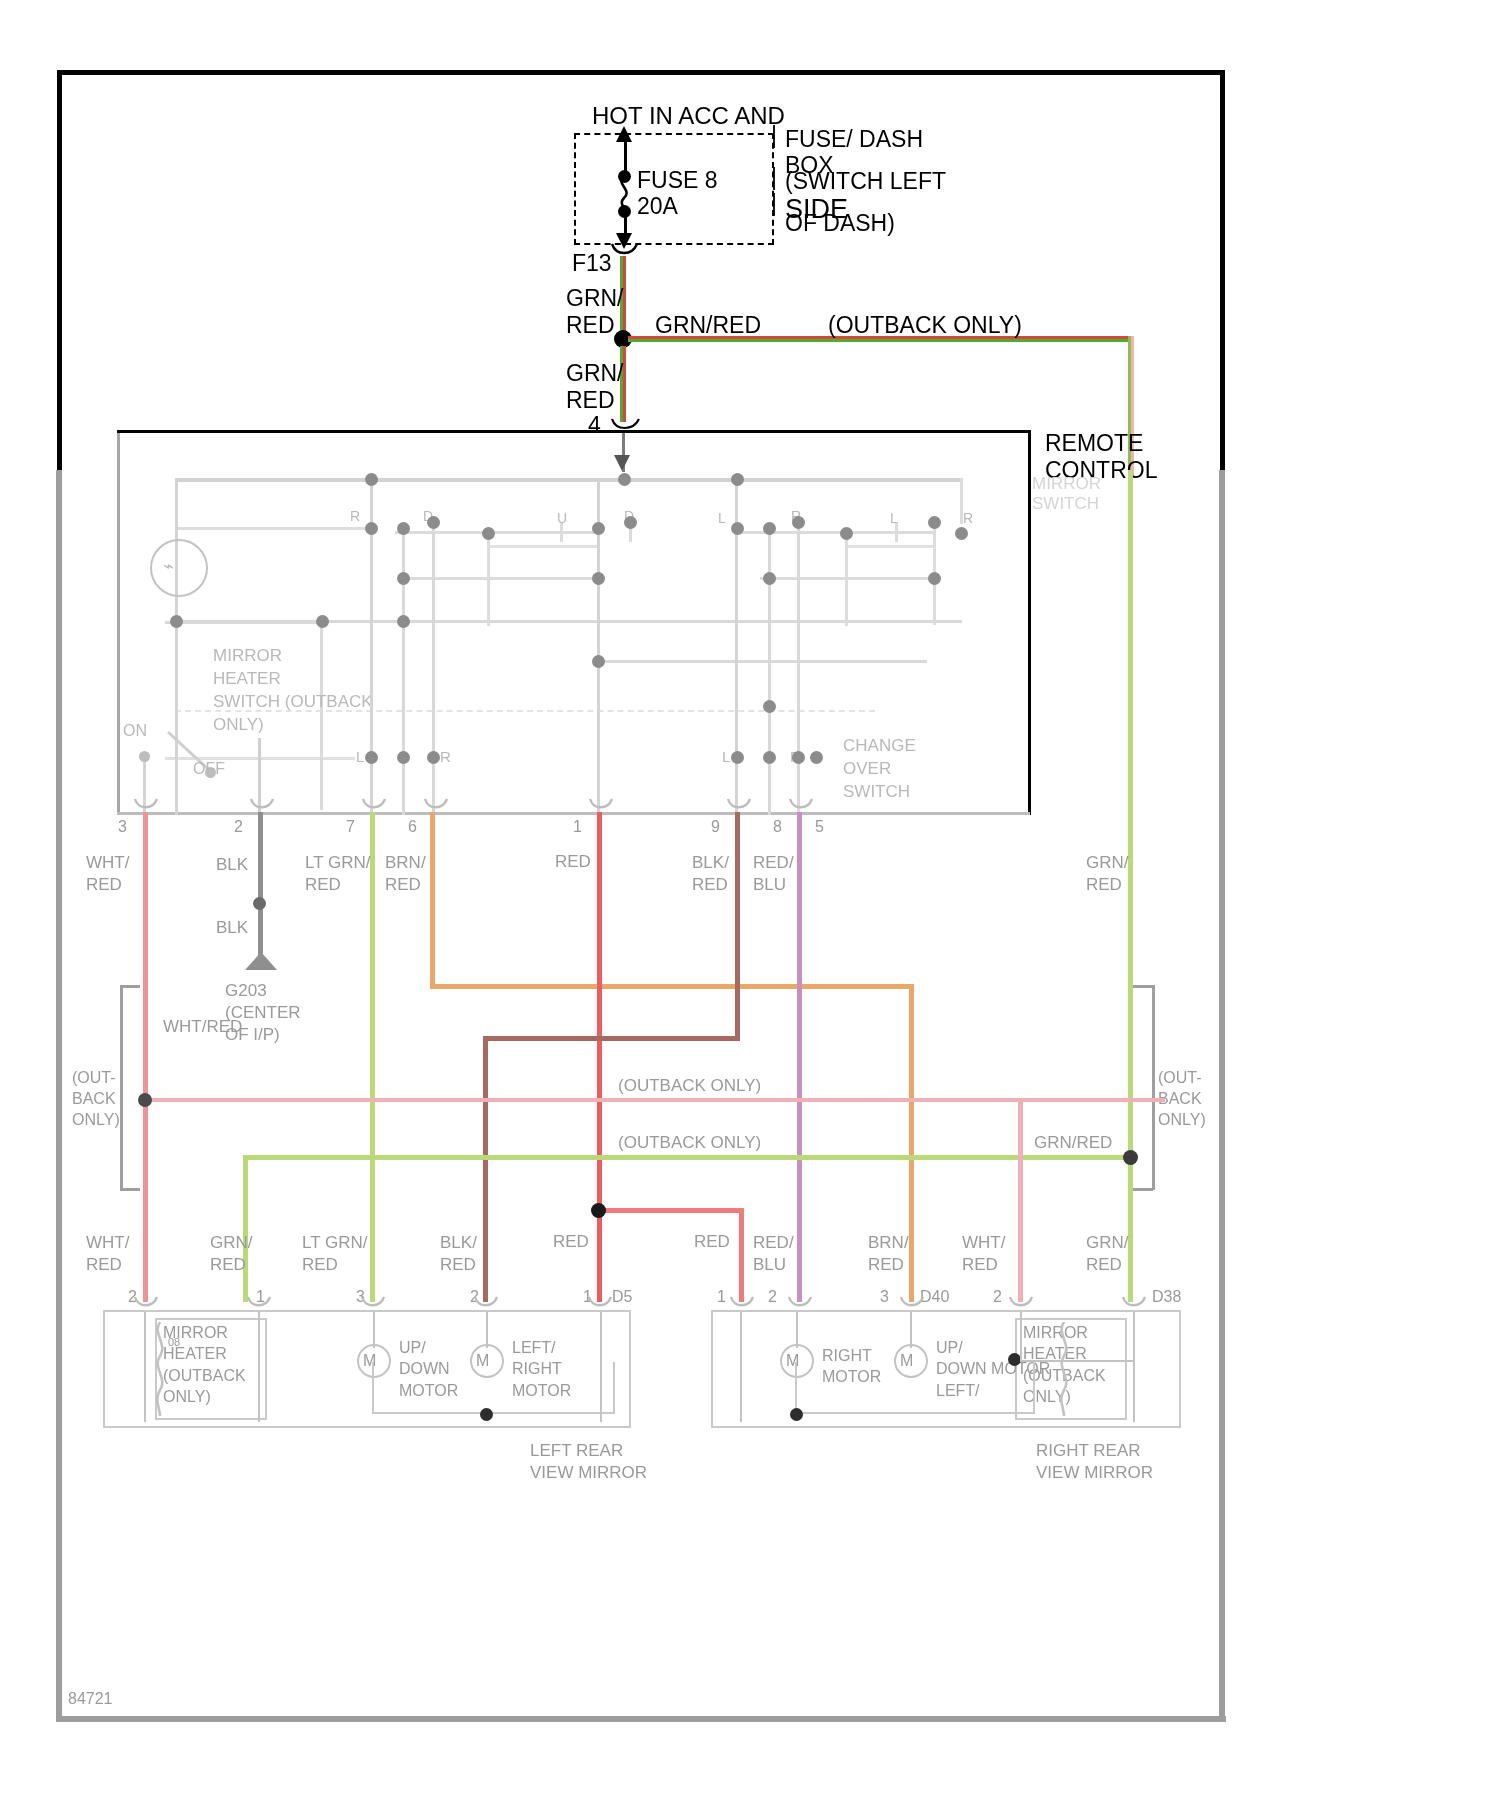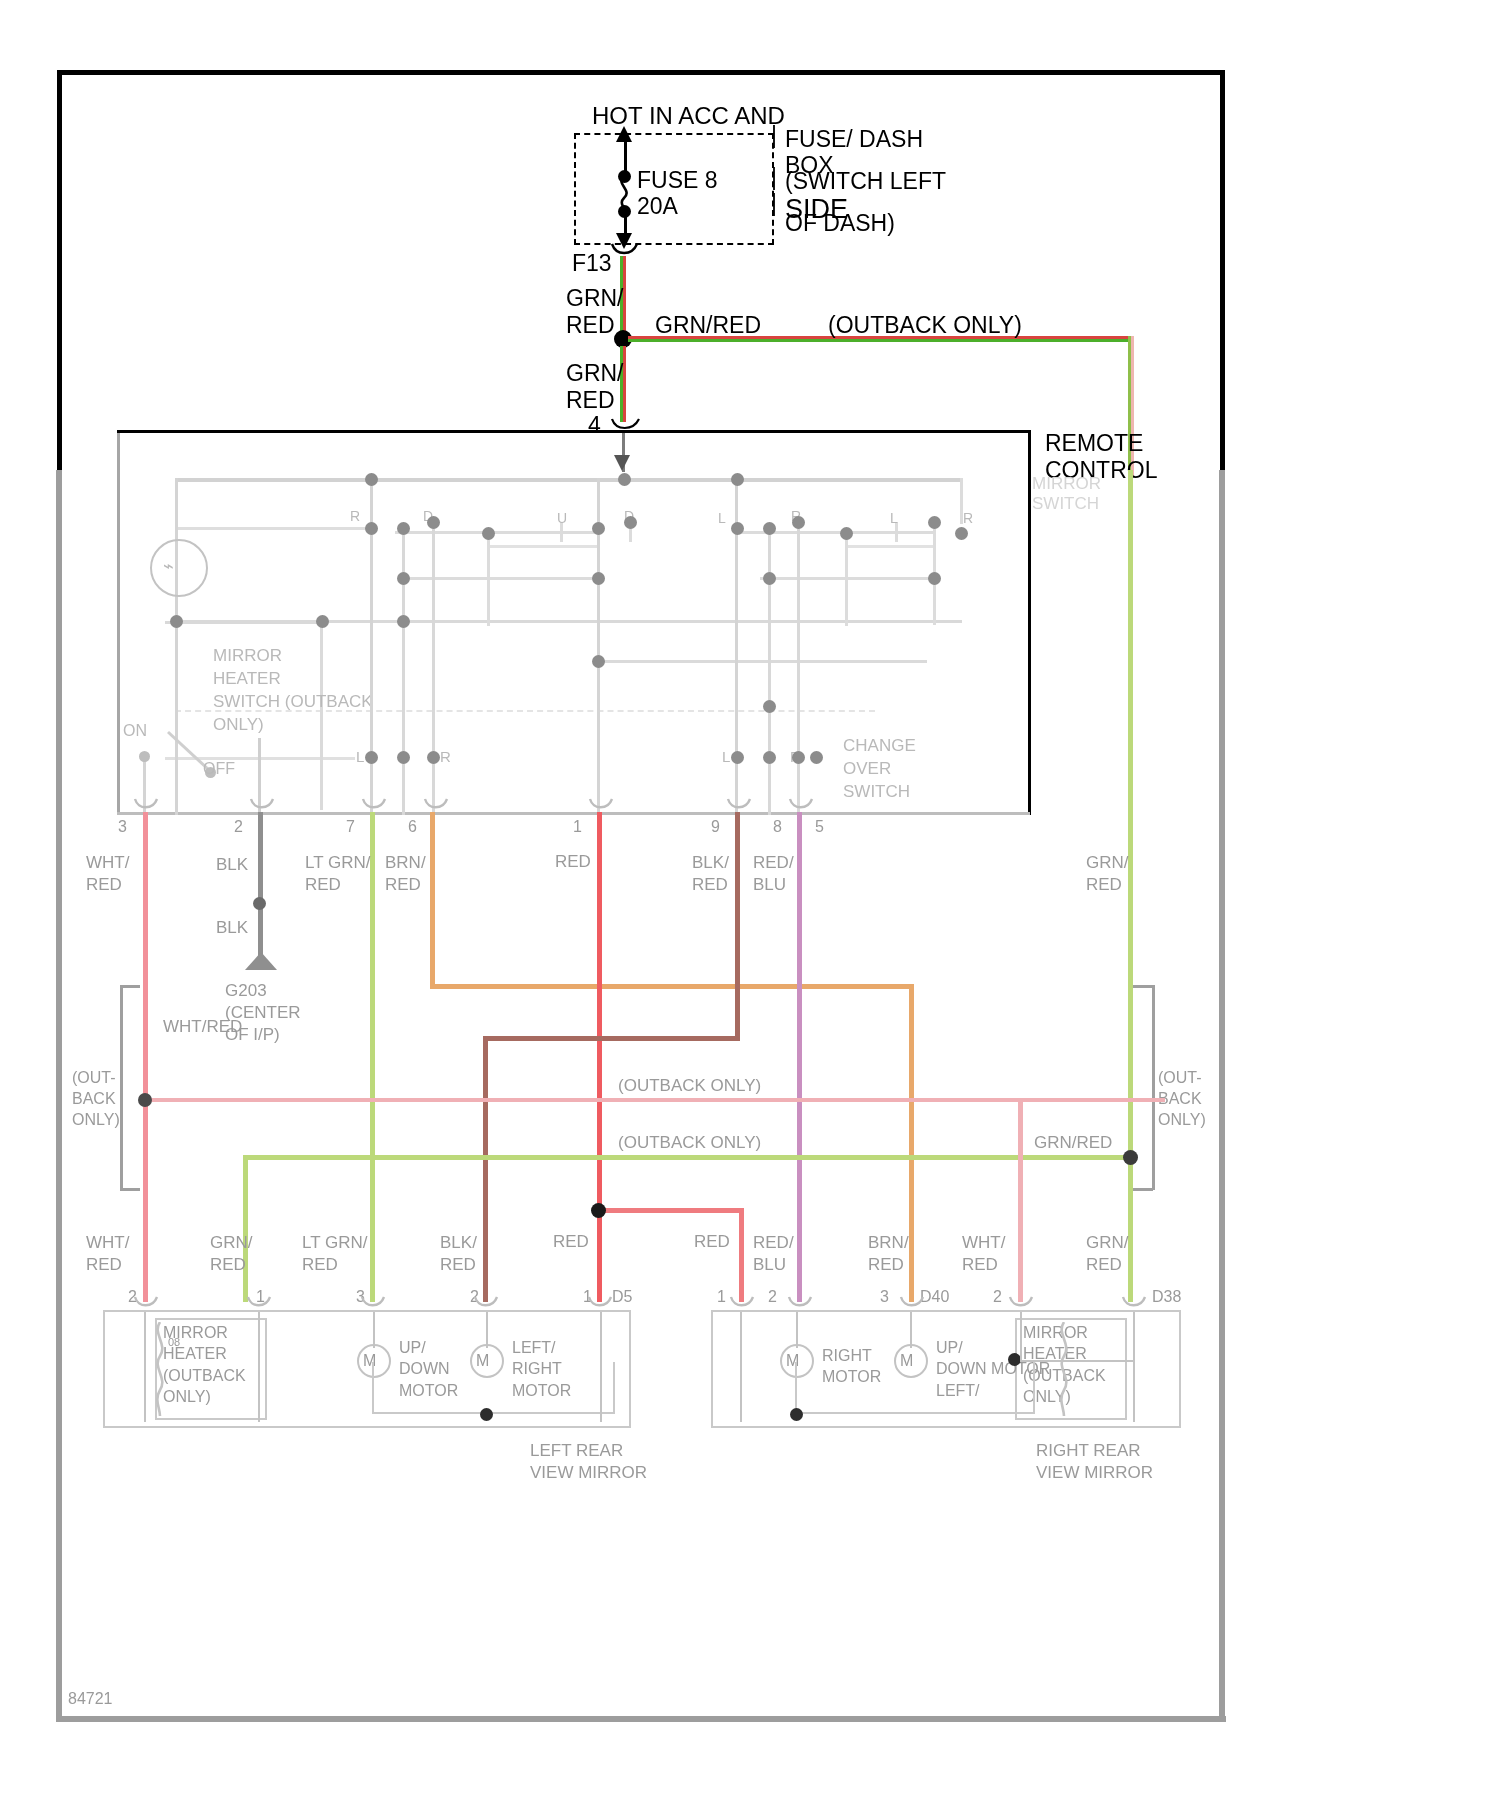--- a/index.html
+++ b/index.html
@@ -163,21 +163,21 @@
 
   <div class="motor-c" style="left:150px;top:539px;width:58px;height:58px;"></div>
   <div class="txt vfaded" style="left:163px;top:556px;font-size:18px;">⌁</div>
 
   <svg class="abs" style="left:165px;top:730px;" width="55" height="46">
     <line x1="3" y1="2" x2="44" y2="40" stroke="#cfcfcf" stroke-width="3"></line>
   </svg>
   <div class="dotg" style="left:139px;top:751px;width:11px;height:11px;background:#bdbdbd;"></div>
   <div class="dotg" style="left:205px;top:767px;width:11px;height:11px;background:#bdbdbd;"></div>
   <div class="txt vfaded" style="left:123px;top:722px;font-size:16px;">ON</div>
-  <div class="txt vfaded" style="left:203px;top:760px;font-size:16px;">OFF</div>
+  <div class="txt vfaded" style="left:193px;top:760px;font-size:16px;">OFF</div>
   <div class="txt vfaded" style="left:213px;top:645px;font-size:17px;line-height:1.35;">MIRROR<br>HEATER<br>SWITCH (OUTBACK<br>ONLY)</div>
   <div class="txt vfaded" style="left:843px;top:735px;font-size:17px;line-height:1.35;">CHANGE<br>OVER<br>SWITCH</div>
 
   <div class="v" style="left:370px;top:478px;height:337px;border-left:3px solid #d4d4d4;"></div>
   <div class="v" style="left:402px;top:527px;height:288px;border-left:3px solid #d8d8d8;"></div>
   <div class="v" style="left:432px;top:520px;height:292px;border-left:3px solid #d8d8d8;"></div>
   <div class="v" style="left:487px;top:531px;height:95px;border-left:3px solid #dcdcdc;"></div>
   <div class="v" style="left:560px;top:522px;height:20px;border-left:3px solid #dcdcdc;"></div>
   <div class="v" style="left:597px;top:478px;height:337px;border-left:3px solid #d4d4d4;"></div>
   <div class="v" style="left:629px;top:520px;height:22px;border-left:3px solid #dcdcdc;"></div>

